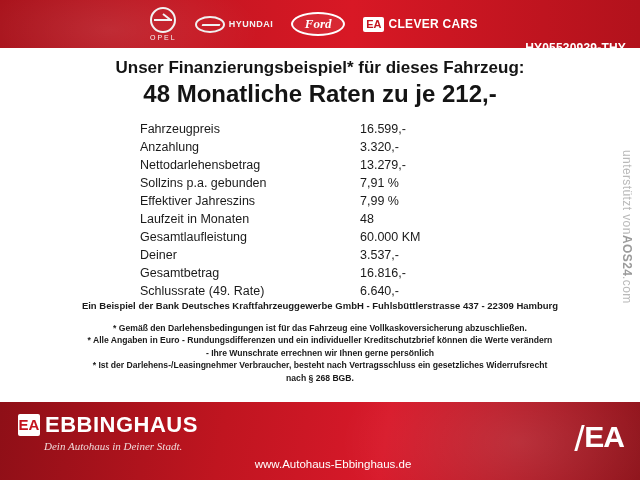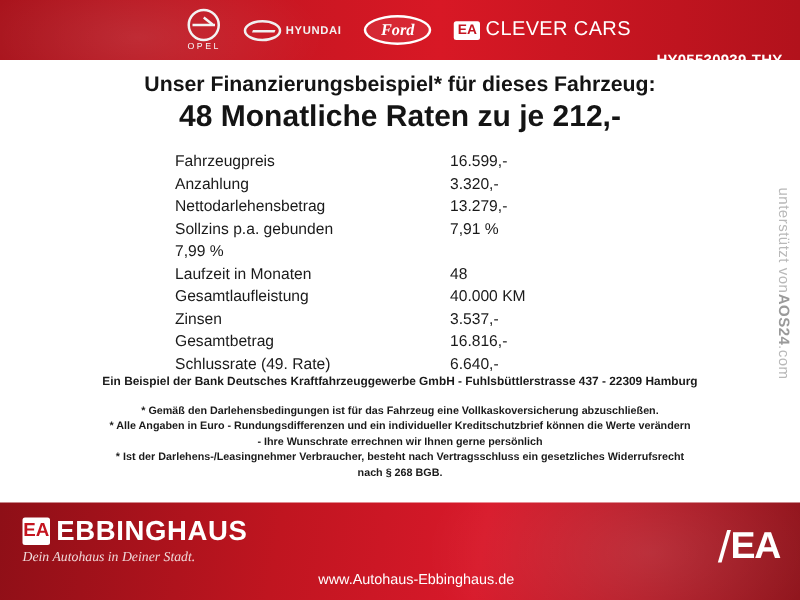--- a/index.html
+++ b/index.html
@@ -72,21 +72,21 @@
     font-style: italic; font-weight: bold; font-size: 13px; color: #ffffff;
   }
   .clever {
     display: flex; align-items: center; gap: 4px;
   }
   .clever-badge {
     background: #ffffff; color: #c4141f; font-weight: bold; font-size: 11px;
     padding: 2px 3px; border-radius: 2px; line-height: 1;
   }
   .clever-txt {
-    color: #ffffff; font-weight: normal; font-size: 16px; letter-spacing: .3px;
+    color: #ffffff; font-weight: bold; font-size: 12px; letter-spacing: .3px;
   }
   .stock-no {
     position: absolute; right: 14px; top: 14px;
     color: #ffffff; font-size: 12px; font-weight: bold; letter-spacing: .2px; margin-top: 27px;
   }
 
   
   .headline1 {
     position: absolute; top: 58px; left: 0; width: 640px;
     text-align: center; font-size: 17px; font-weight: bold; color: #141414;
@@ -145,21 +145,21 @@
   .logo-mark {
     width: 22px; height: 22px; background: #ffffff; color: #c4141f;
     font-weight: bold; font-size: 15px; line-height: 22px; text-align: center;
     border-radius: 2px;
   }
   .logo-name {
     color: #ffffff; font-size: 22px; font-weight: bold; letter-spacing: .5px;
   }
   .logo-slogan {
     color: #f0dada; font-size: 11px; font-style: italic;
-    font-family: "Liberation Serif", serif; margin-top: 2px;
+    font-family: "Liberation Serif", serif; margin-left: 26px; margin-top: 2px;
   }
   .website {
     position: absolute; left: 0; bottom: 10px; width: 640px;
     text-align: center; color: #ffffff; font-size: 11.5px; margin-left: 13px;
   }
   .ea-badge {
     position: absolute; right: 16px; top: 18px;
     color: #ffffff; font-size: 30px; font-weight: bold; letter-spacing: -1px;
     font-family: "Liberation Sans", sans-serif;
   }
@@ -219,32 +219,33 @@
     </div>
     <div class="spec-row">
       <div class="spec-label">Nettodarlehensbetrag</div>
       <div class="spec-value">13.279,-</div>
     </div>
     <div class="spec-row">
       <div class="spec-label">Sollzins p.a. gebunden</div>
       <div class="spec-value">7,91 %</div>
     </div>
     <div class="spec-row">
+      <div class="spec-label">Effektiver Jahreszins</div>
       <div class="spec-value">7,99 %</div>
     </div>
     <div class="spec-row">
       <div class="spec-label">Laufzeit in Monaten</div>
       <div class="spec-value">48</div>
     </div>
     <div class="spec-row">
       <div class="spec-label">Gesamtlaufleistung</div>
-      <div class="spec-value">40.000 KM</div>
-    </div>
-    <div class="spec-row">
-      <div class="spec-label">Zinsen</div>
+      <div class="spec-value">60.000 KM</div>
+    </div>
+    <div class="spec-row">
+      <div class="spec-label">Deiner</div>
       <div class="spec-value">3.537,-</div>
     </div>
     <div class="spec-row">
       <div class="spec-label">Gesamtbetrag</div>
       <div class="spec-value">16.816,-</div>
     </div>
     <div class="spec-row">
       <div class="spec-label">Schlussrate (49. Rate)</div>
       <div class="spec-value">6.640,-</div>
     </div>

